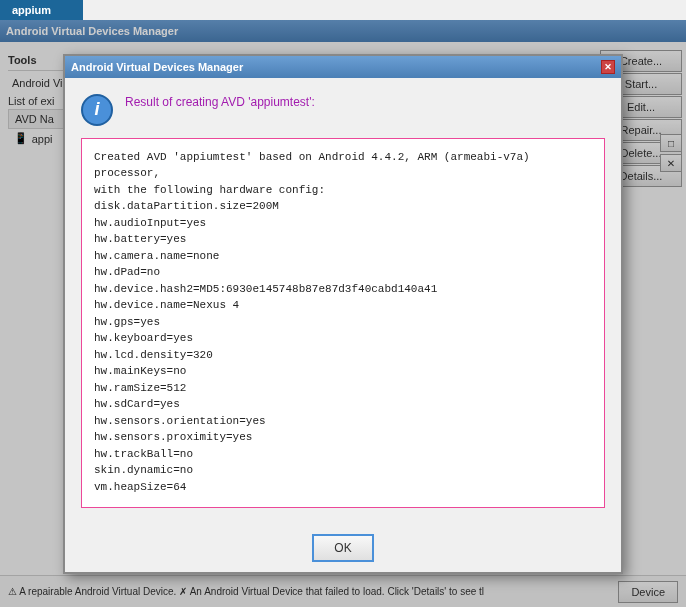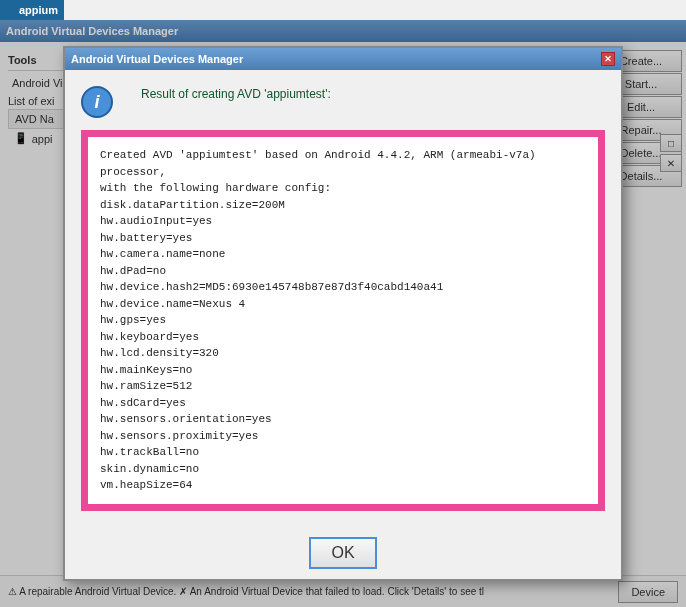--- a/index.html
+++ b/index.html
@@ -19,26 +19,26 @@
       top: 0; left: 0;
       width: 686px;
       height: 607px;
       background: #f0f0f0;
     }
 
     
     .appium-bar {
       position: absolute;
       top: 0; left: 0;
-      width: 64px;
+      width: 83px;
       height: 20px;
       background: #1c6699;
       display: flex;
       align-items: center;
-      padding: 0 19px;
+      padding: 0 12px;
     }
 
     .appium-bar-label {
       color: white;
       font-size: 11px;
       font-weight: bold;
     }
 
     
     .avd-bg {
@@ -233,29 +233,28 @@
       color: white;
       font-size: 18px;
       font-weight: bold;
       font-style: italic;
       flex-shrink: 0;
     }
 
     .dialog-title-text {
       font-size: 12px;
       font-weight: normal;
-      color: #14532d;
+      color: #a21caf;
       line-height: 1.4;
-      margin-left: 16px;
     }
 
     .dialog-content-area {
       flex: 1;
       background: white;
-      border: 7px solid #ec4899;
+      border: 1px solid #ec4899;
       padding: 10px 12px;
       overflow-y: auto;
       font-size: 11px;
       color: #222;
       line-height: 1.5;
       font-family: 'Courier New', monospace;
     }
 
     .dialog-content-area p {
       margin: 0;
@@ -264,21 +263,21 @@
     .dialog-footer {
       padding: 10px 16px;
       display: flex;
       justify-content: center;
     }
 
     .ok-btn {
       background: linear-gradient(to bottom, #f8f8f8, #e0e0e0);
       border: 2px solid #4a90d9;
       padding: 5px 20px;
-      font-size: 16px;
+      font-size: 12px;
       cursor: pointer;
       color: #333;
     }
 
     
     .right-controls {
       position: absolute;
       top: 130px;
       right: 0;
       display: flex;

